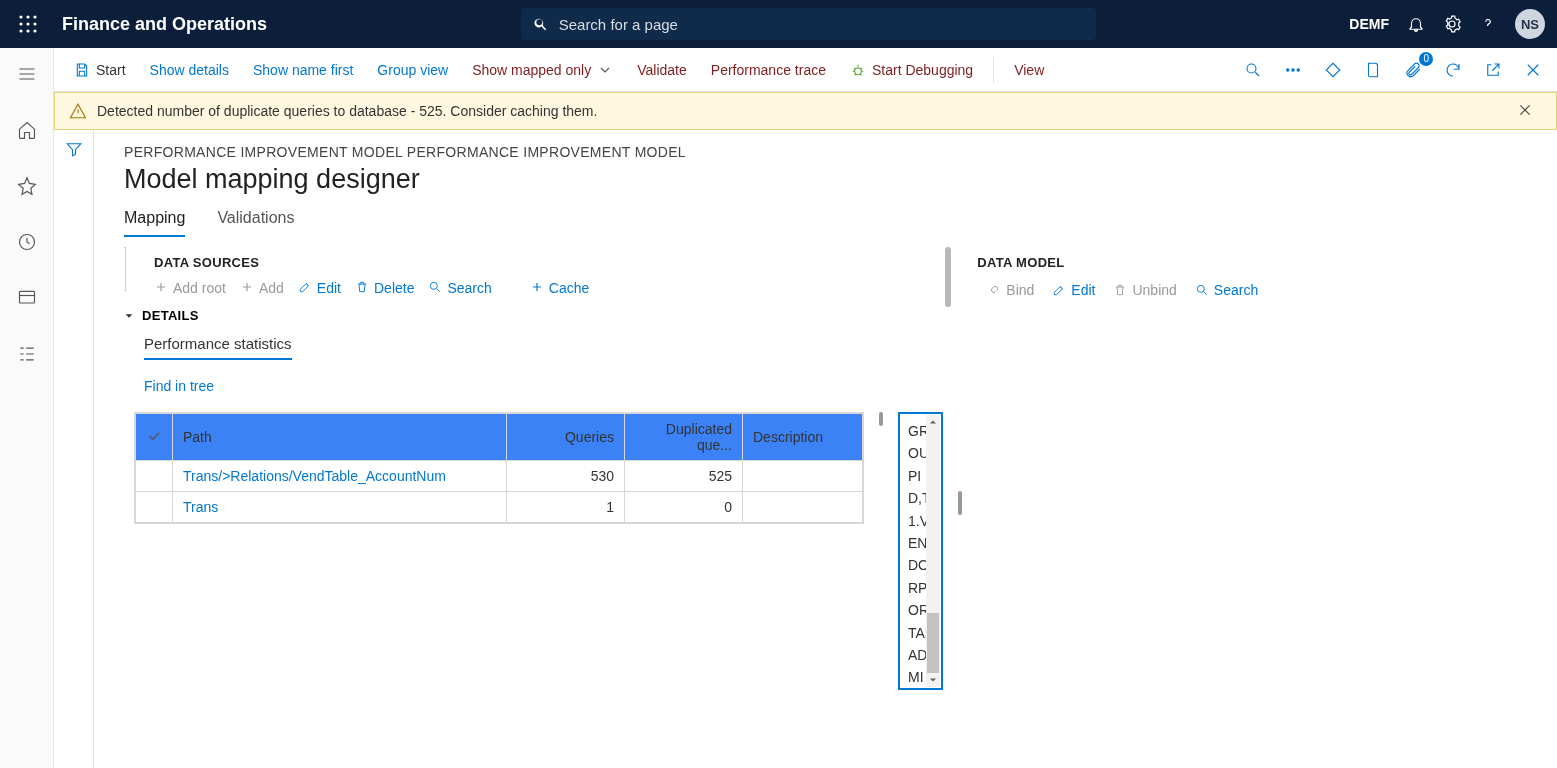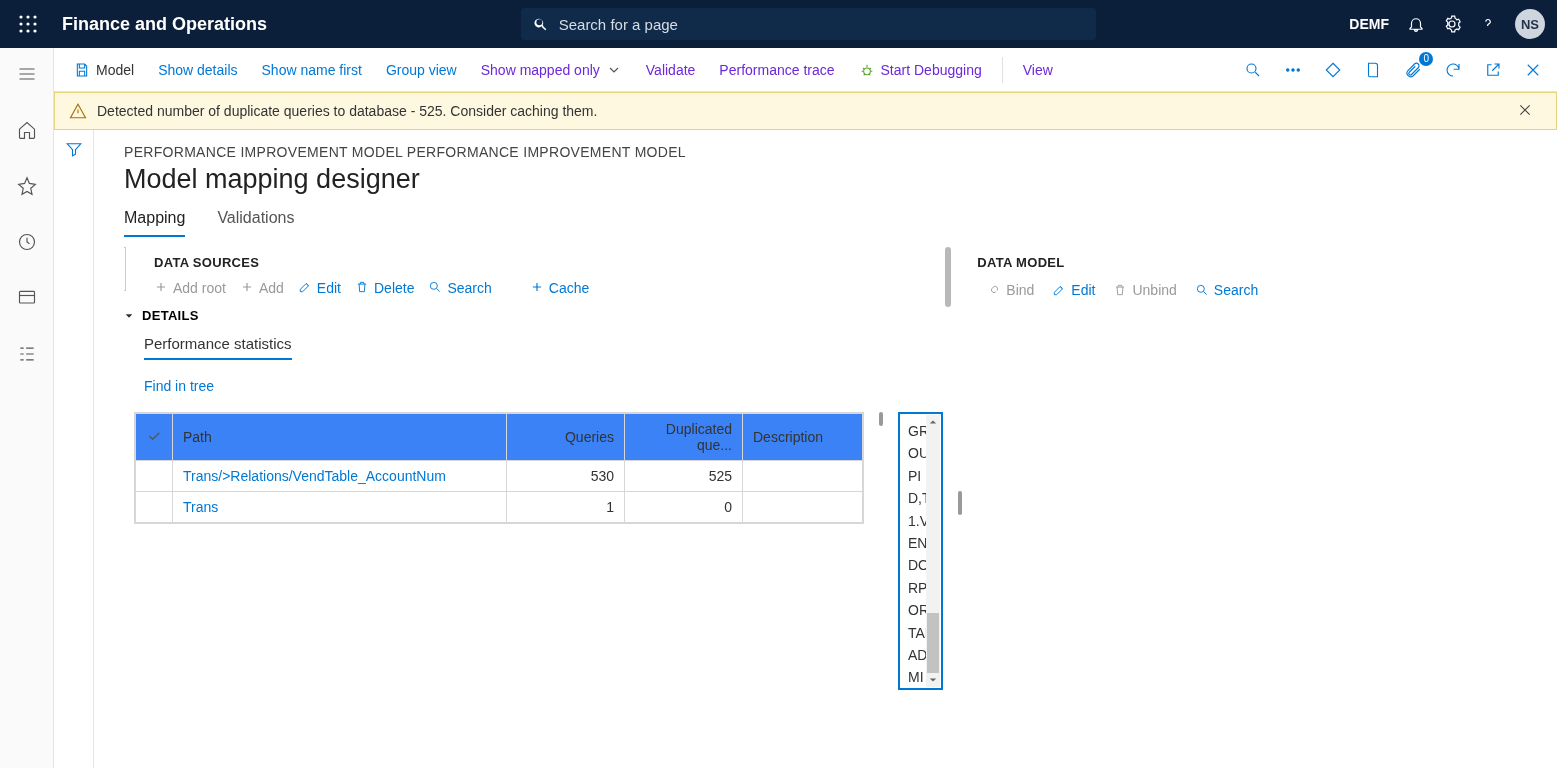--- a/index.html
+++ b/index.html
@@ -24,21 +24,21 @@
 .shell { display: flex; height: 720px; }
 .leftnav { width: 54px; background: #fafafa; border-right: 1px solid #e5e5e5; display: flex; flex-direction: column; align-items: center; padding-top: 8px; gap: 20px; }
 .leftnav .nav-item { width: 36px; height: 36px; display: flex; align-items: center; justify-content: center; cursor: pointer; }
 .leftnav svg { width: 20px; height: 20px; fill: none; stroke: #555; stroke-width: 1.4; }
 
 .content { flex: 1; display: flex; flex-direction: column; }
 
 
 .cmdbar { height: 44px; background: #fff; border-bottom: 1px solid #e5e5e5; display: flex; align-items: center; padding: 0 10px; gap: 4px; }
 .cmdbar .btn { display: flex; align-items: center; gap: 6px; padding: 6px 10px; font-size: 14px; color: #0078d4; cursor: pointer; }
-.cmdbar .btn.black { color: #6d28d9; }
+.cmdbar .btn.black { color: #7f1d1d; }
 .cmdbar .sep { width: 1px; height: 26px; background: #e1e1e1; margin: 0 6px; }
 .cmdbar svg { width: 16px; height: 16px; }
 .cmdbar .right { margin-left: auto; display: flex; align-items: center; gap: 12px; }
 .cmdbar .right .icon-only { width: 28px; height: 28px; display: flex; align-items: center; justify-content: center; cursor: pointer; }
 .cmdbar .right svg { width: 18px; height: 18px; stroke: #0078d4; fill: none; stroke-width: 1.5; }
 .badge-wrap { position: relative; }
 .badge { position: absolute; top: -4px; right: -6px; background: #0078d4; color: #fff; font-size: 10px; padding: 0 4px; border-radius: 8px; line-height: 14px; }
 
 
 .warning { background: #fff8e0; border: 1px solid #e6d47a; height: 38px; display: flex; align-items: center; padding: 0 14px; font-size: 14px; color: #333; }
@@ -195,21 +195,21 @@
       </div>
   </div>
 
   <div class="content">
 
     <div class="cmdbar">
       <div class="btn">
         <svg viewBox="0 0 24 24">
             <path fill="none" stroke="#0078d4" stroke-width="1.6" d="M5 3h11l3 3v15H5zM8 3v6h8V3M8 21v-7h8v7"></path>
           </svg>
-        <span style="color:#333">Model</span>
+        <span style="color:#333">Start</span>
       </div>
       <div class="btn">
           <span>Show details</span>
         </div>
       <div class="btn">
           <span>Show name first</span>
         </div>
       <div class="btn">
           <span>Group view</span>
         </div>

